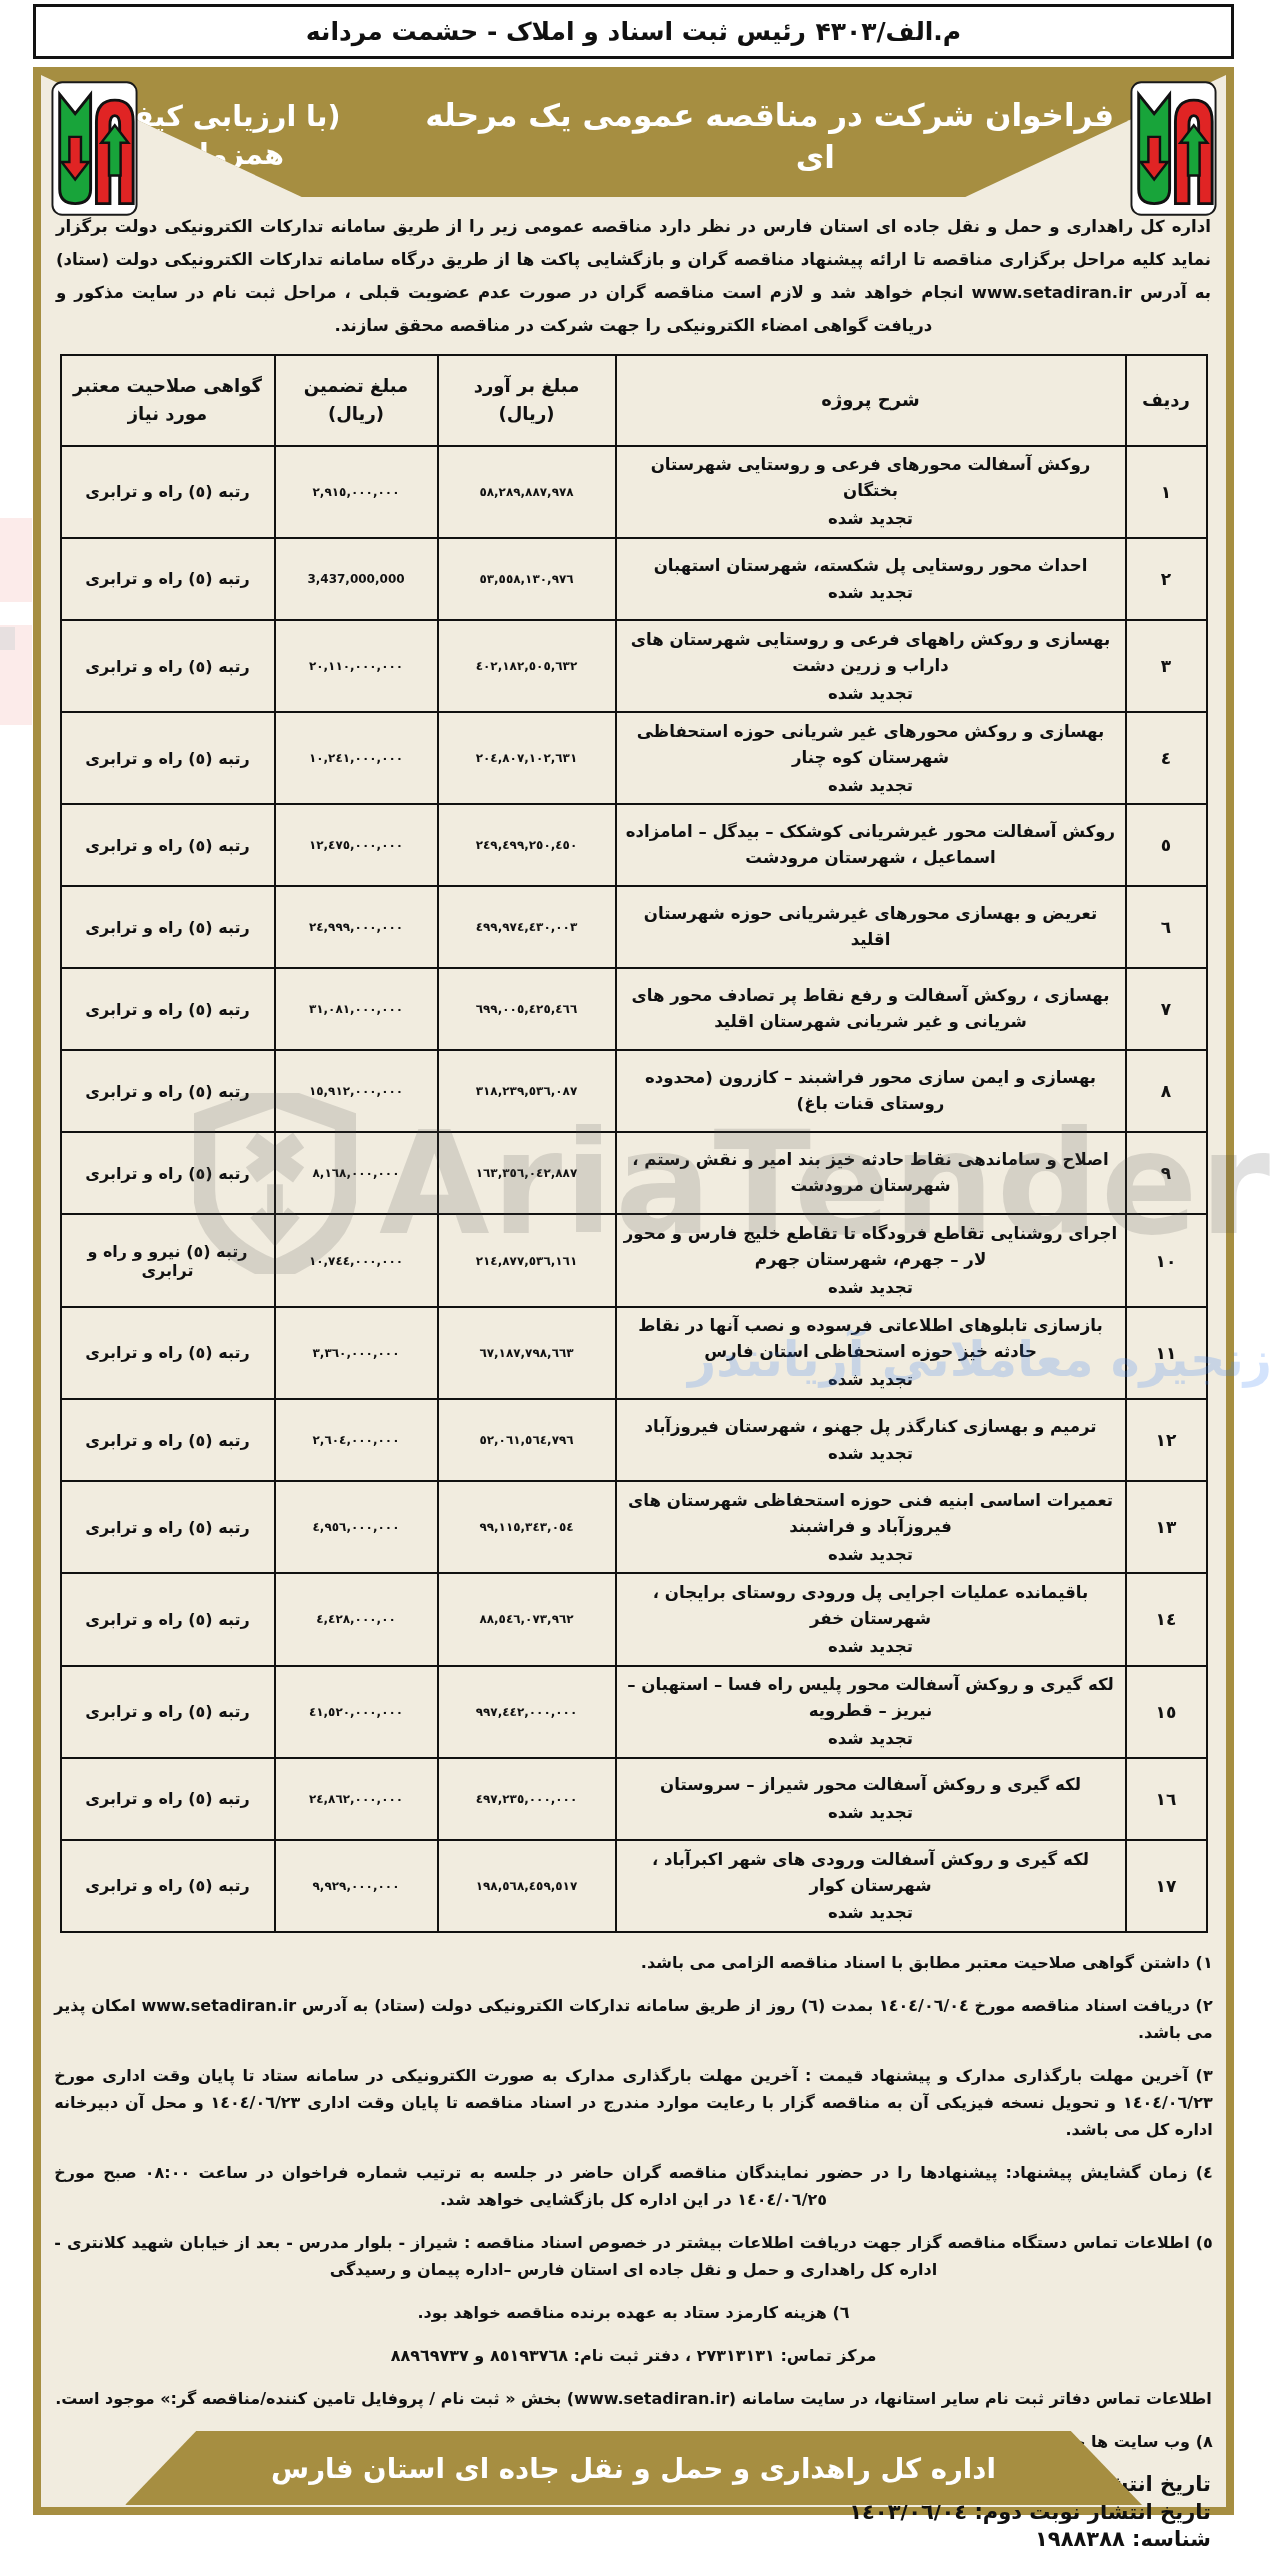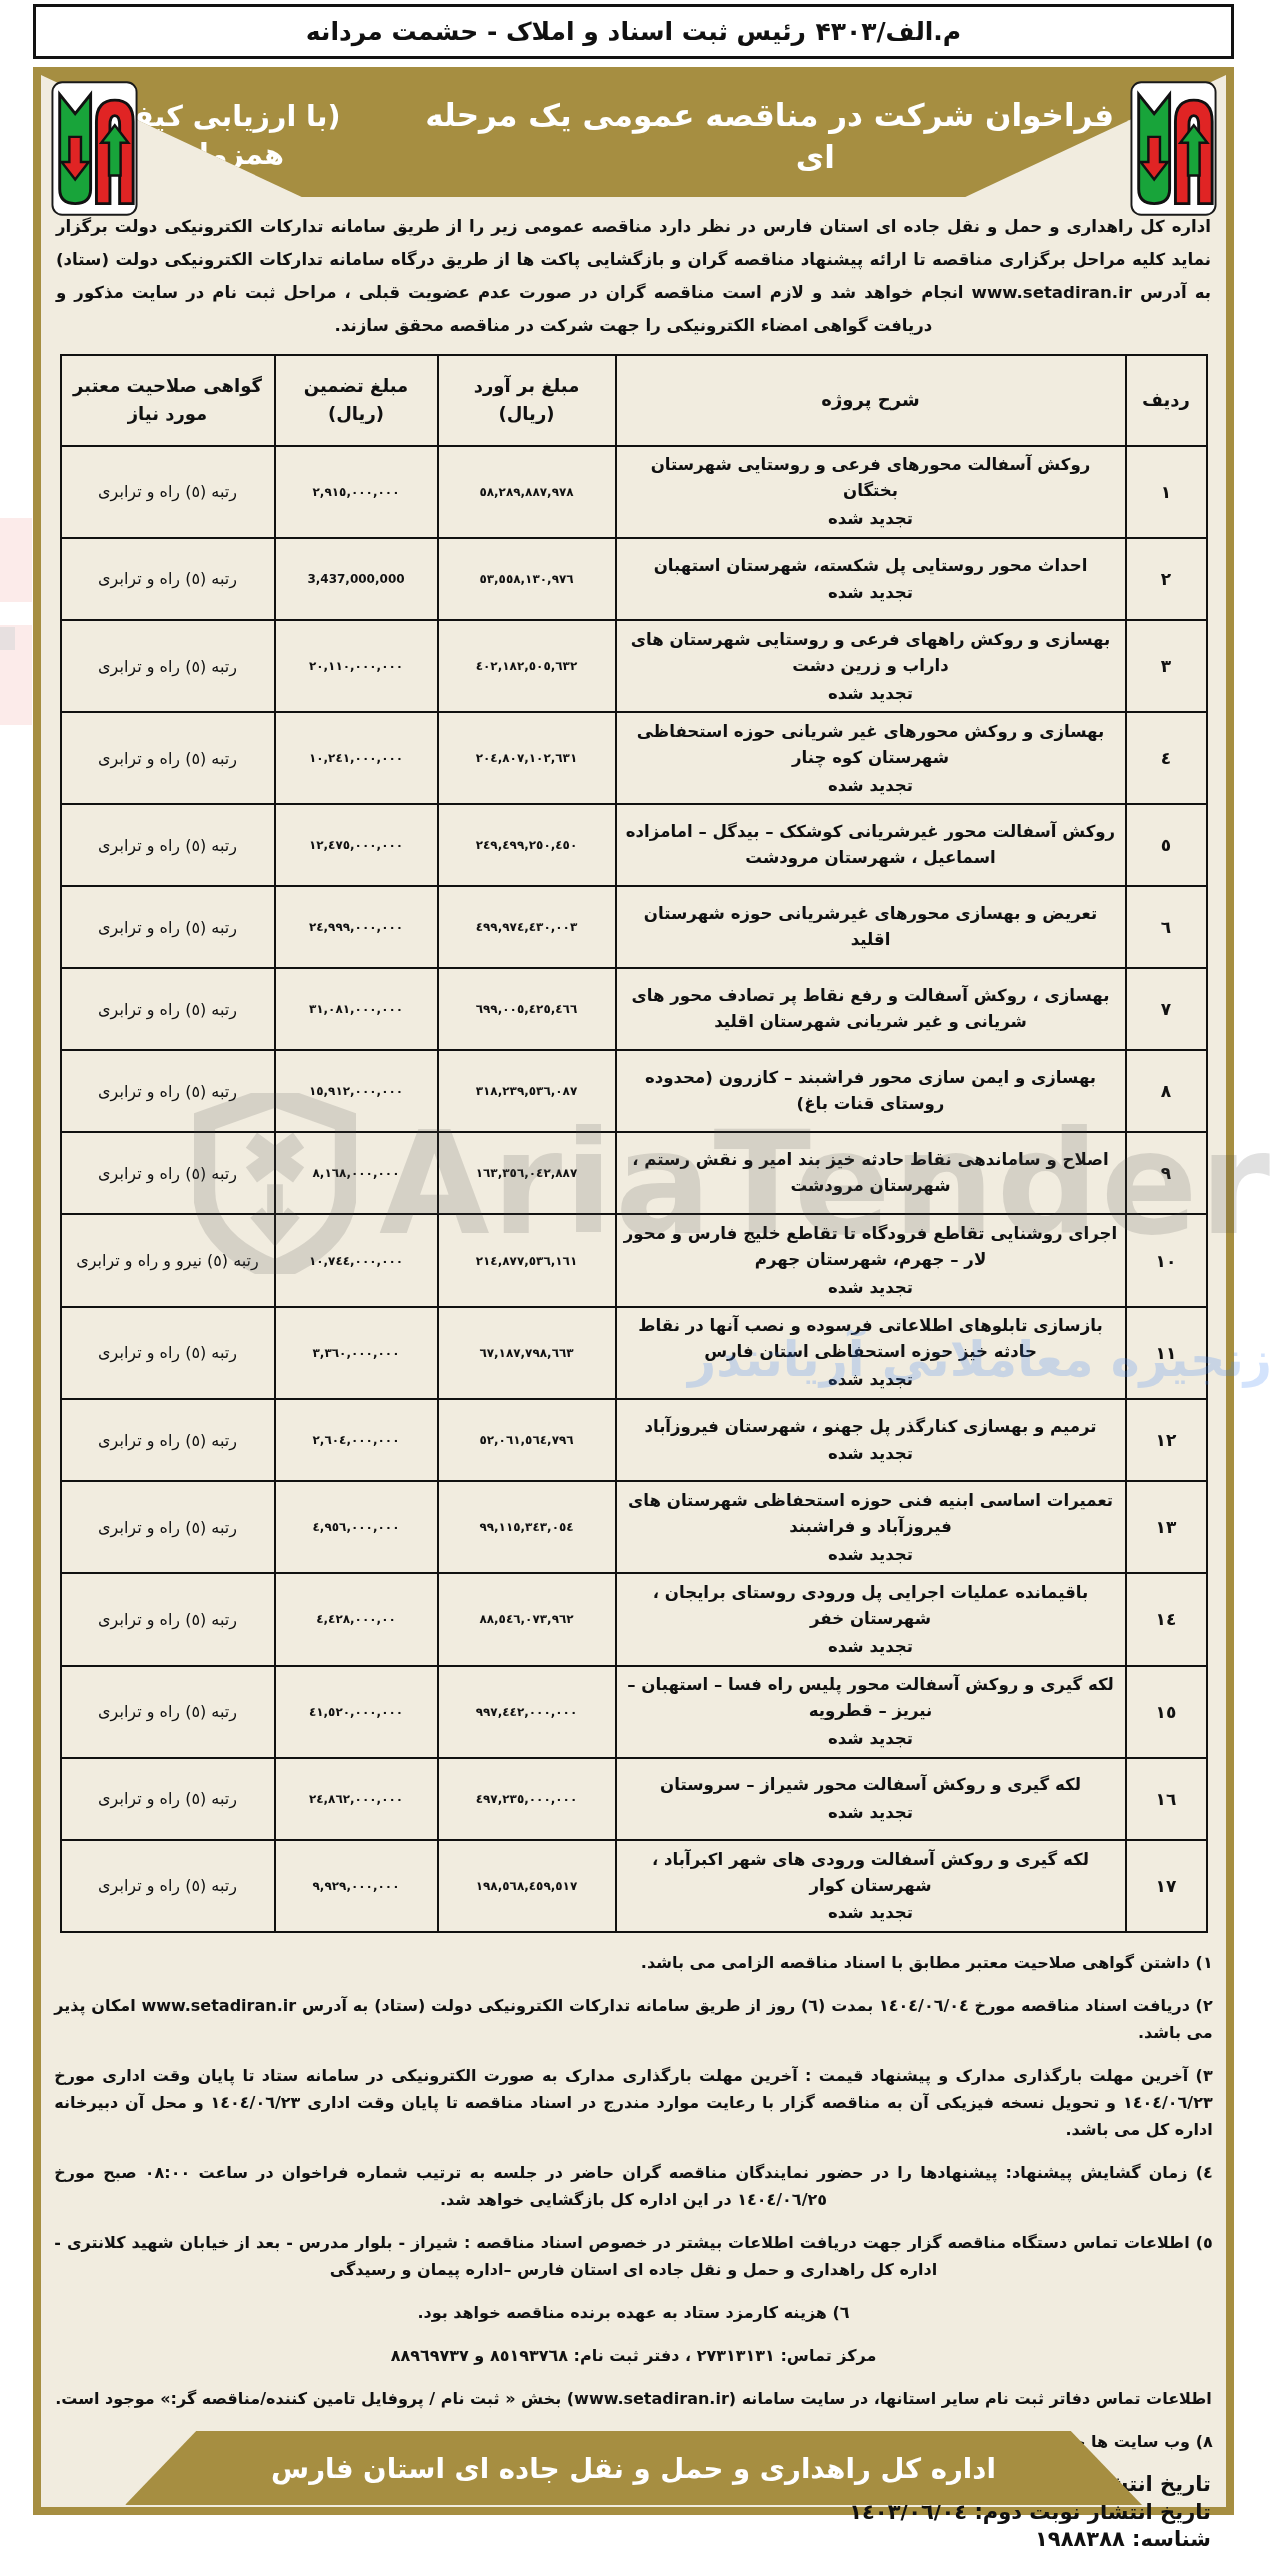--- a/index.html
+++ b/index.html
@@ -62,21 +62,21 @@
   }
   col.c-no{width:81px;} col.c-desc{width:510px;} col.c-est{width:178px;}
   col.c-guar{width:163px;} col.c-cert{width:214px;}
   table.main th{font-size:18px;font-weight:bold;line-height:28.5px;height:91px;}
   table.main td{height:82px;}
   td.no{font-size:17px;font-weight:bold;}
   td.desccell .desc{font-size:16.6px;font-weight:bold;line-height:26px;}
   td.desccell .status{font-size:16.6px;font-weight:bold;line-height:25px;margin-top:1.9px;}
   td.desccell .status:empty{display:none;}
   td.num{font-size:12px;font-weight:bold;direction:ltr;}
-  td.cert{font-size:16px;font-weight:normal;}
+  td.cert{font-size:16px;font-weight:bold;}
 
   
   .notes{direction:rtl;margin:9.5px 13.3px 0;}
   .notes p{
     margin:16px 0;font-size:16px;font-weight:bold;line-height:27px;
     text-align:justify;text-align-last:right;
   }
   .notes p:nth-of-type(4),.notes p:nth-of-type(5),.notes p:nth-of-type(6),
   .notes p:nth-of-type(7),.notes p:nth-of-type(8),.notes p:nth-of-type(10){
     text-align-last:center;

